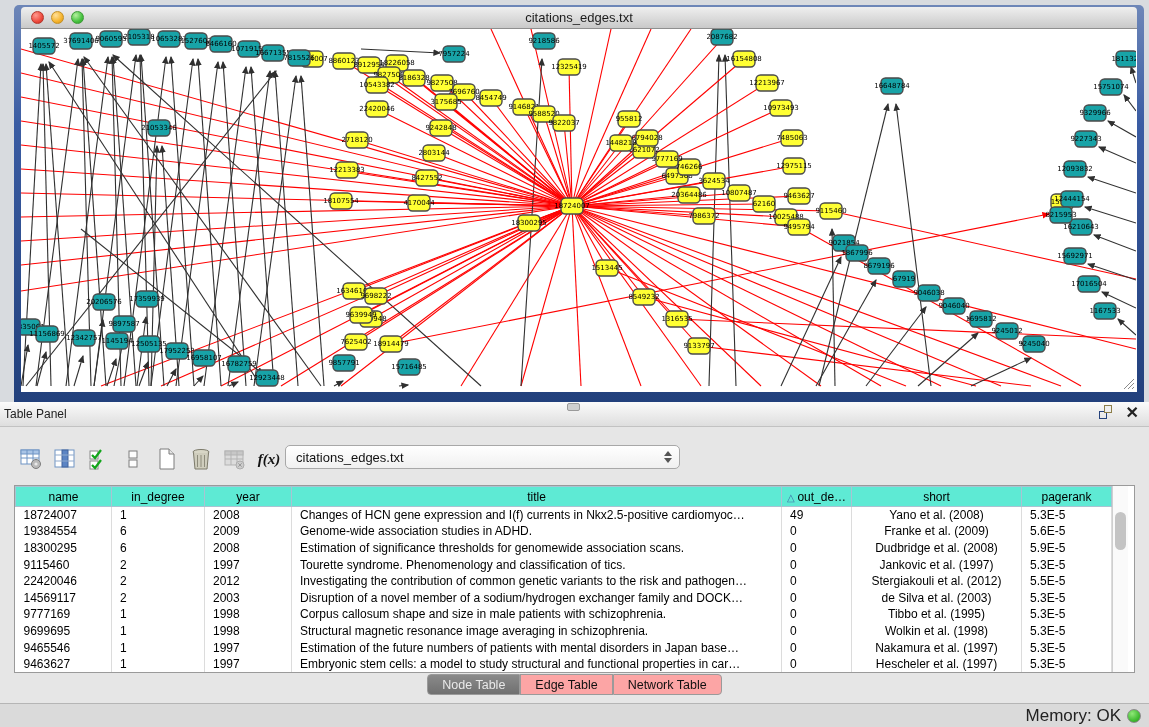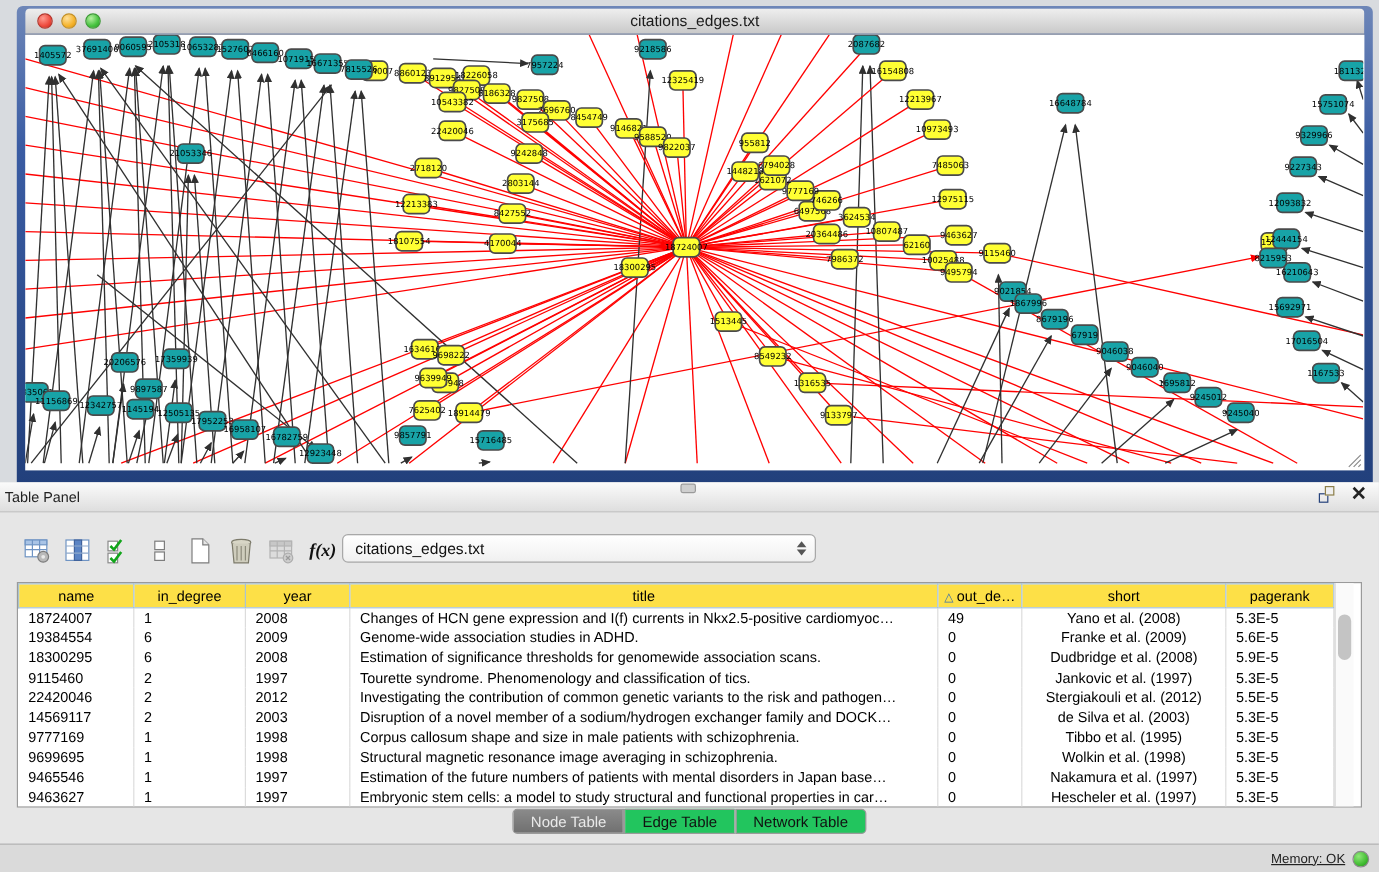--- a/index.html
+++ b/index.html
@@ -44,42 +44,42 @@
     display:flex; align-items:center; }
   .combo .combo-value { font-size:13px; color:#111; padding-left:10px; flex:1; }
   .combo .spin { width:18px; display:flex; flex-direction:column; align-items:center; gap:2px; padding-right:4px;}
   .combo .spin b { width:0; height:0; border-left:4px solid transparent; border-right:4px solid transparent; }
   .combo .spin .up { border-bottom:5px solid #555; }
   .combo .spin .down { border-top:5px solid #555; }
 
   .grid-wrap { position:absolute; left:14px; top:83px; width:1121px; height:188px;
     background:#ffffff; border:1px solid #9a9a9a; display:flex; }
   table.data { border-collapse:collapse; table-layout:fixed; width:1084px; }
-  table.data th { height:20px; background:#fde047; border:1px solid #a9c3d2;
+  table.data th { height:20px; background:#5eead4; border:1px solid #a9c3d2;
     font-size:12px; font-weight:normal; color:#000; text-align:center; overflow:hidden; white-space:nowrap;margin-left:36px; }
   table.data td { height:16.6px; font-size:12px; color:#000; white-space:nowrap; overflow:hidden;
     border-right:1px solid #dcdcdc; padding:0 0 0 8px; }
   table.data td.c-short { text-align:center; padding:0; }
   .sort-tri { color:#3f73a8; font-size:10px; }
   .vscroll { width:16px; background:#fafafa; border-left:1px solid #cfcfcf; position:relative; flex:0 0 16px;}
   .vthumb { position:absolute; left:2px; top:26px; width:11px; height:38px; background:#c4c4c4; border-radius:6px; }
 
   .seg-tabs { position:absolute; left:0; top:272px; width:1149px; display:flex; justify-content:center; }
-  .seg { border:1px solid #9a9a9a; background:#22c55e; font-size:12.5px; color:#111;
+  .seg { border:1px solid #9a9a9a; background:#fca5a5; font-size:12.5px; color:#111;
     padding:3px 14px; height:21px; line-height:14px; }
   .seg.first { border-radius:4px 0 0 4px; }
   .seg.last  { border-radius:0 4px 4px 0; }
   .seg.mid { border-left:none; border-right:none; }
   .seg.sel { background:linear-gradient(180deg,#8a8a8a,#707070); color:#e9e9e9; }
   .seg-sep { width:1px; background:#9a9a9a; }
 
   
   .status-bar { position:absolute; left:0; top:703px; width:1149px; height:24px;
     background:#dadada; border-top:1px solid #b5b5b5; display:flex; align-items:center; justify-content:flex-end; }
-  .status-bar .mem { font-size:11px; color:#222;text-decoration:underline; }
+  .status-bar .mem { font-size:17px; color:#222; }
   .mem-dot { width:14px; height:14px; border-radius:50%; margin:0 8px 0 6px;
     background:radial-gradient(circle at 35% 30%, #8fe878, #3db92e 65%, #2a8f1e); border:1px solid #8a8a8a; }
 
   svg text.nlabel { font-family:"DejaVu Sans", sans-serif; font-size:7px; fill:#000; }
 </style>
 </head>
 <body>
 
 <div class="net-window">
   <div class="titlebar">

